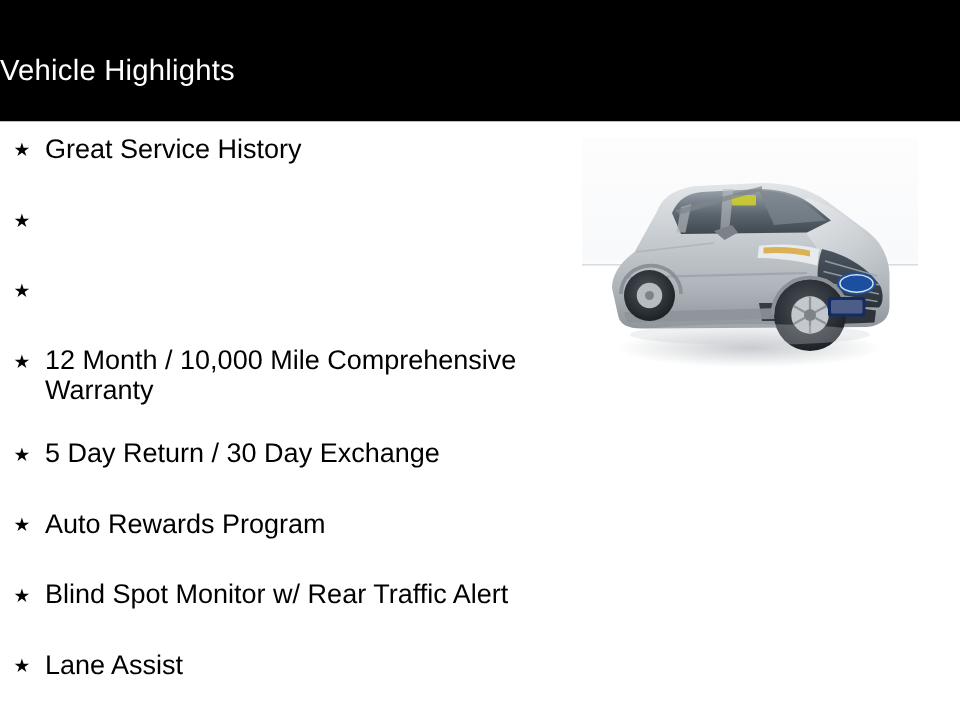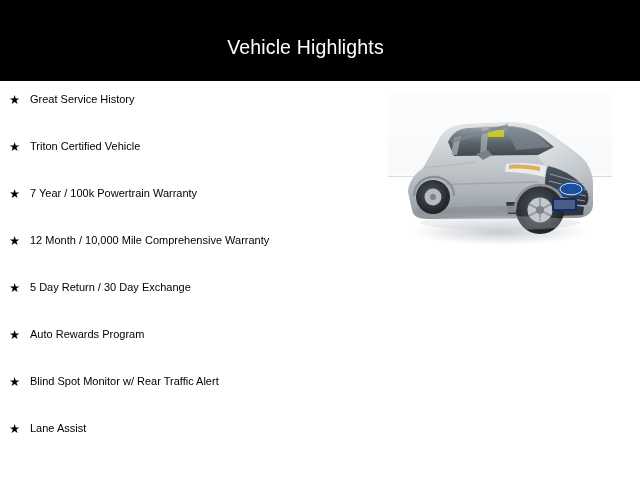--- a/index.html
+++ b/index.html
@@ -20,21 +20,21 @@
   
   .header-bar {
     position: absolute;
     left: 0;
     top: 0;
     width: 640px;
     height: 81px;
     background: #000000;
     display: flex;
     align-items: center;
-    justify-content: center;
+    justify-content: flex-start;
   }
   .header-title {
     color: #ffffff;
     font-size: 19.5px;
     font-weight: 400;
     letter-spacing: 0.15px;
     padding-right: 29px;
     padding-top: 14px;
     white-space: nowrap;
   }
@@ -70,21 +70,21 @@
     width: 21px;
     color: #000000;
     font-size: 12.5px;
     line-height: 19px;
     text-align: left;
     padding-top: 1px;
   }
   .highlight-text {
     flex: 1 1 auto;
     color: #000000;
-    font-size: 11px;
+    font-size: 18px;
     line-height: 19.5px;
     font-weight: 400;
     padding-right: 26px;
   }
 
   
   .vehicle-photo {
     position: absolute;
     left: 388px;
     top: 11px;
@@ -123,25 +123,23 @@
 
 <div class="content">
 
   <ul class="highlights">
     <li class="highlight-item">
       <span class="bullet-star">★</span>
       <span class="highlight-text">Great Service History</span>
     </li>
     <li class="highlight-item">
       <span class="bullet-star">★</span>
-      <span class="highlight-text">Triton Certified Vehicle</span>
-    </li>
-    <li class="highlight-item">
-      <span class="bullet-star">★</span>
-      <span class="highlight-text">7 Year / 100k Powertrain Warranty</span>
+    </li>
+    <li class="highlight-item">
+      <span class="bullet-star">★</span>
     </li>
     <li class="highlight-item">
       <span class="bullet-star">★</span>
       <span class="highlight-text">12 Month / 10,000 Mile Comprehensive Warranty</span>
     </li>
     <li class="highlight-item">
       <span class="bullet-star">★</span>
       <span class="highlight-text">5 Day Return / 30 Day Exchange</span>
     </li>
     <li class="highlight-item">

